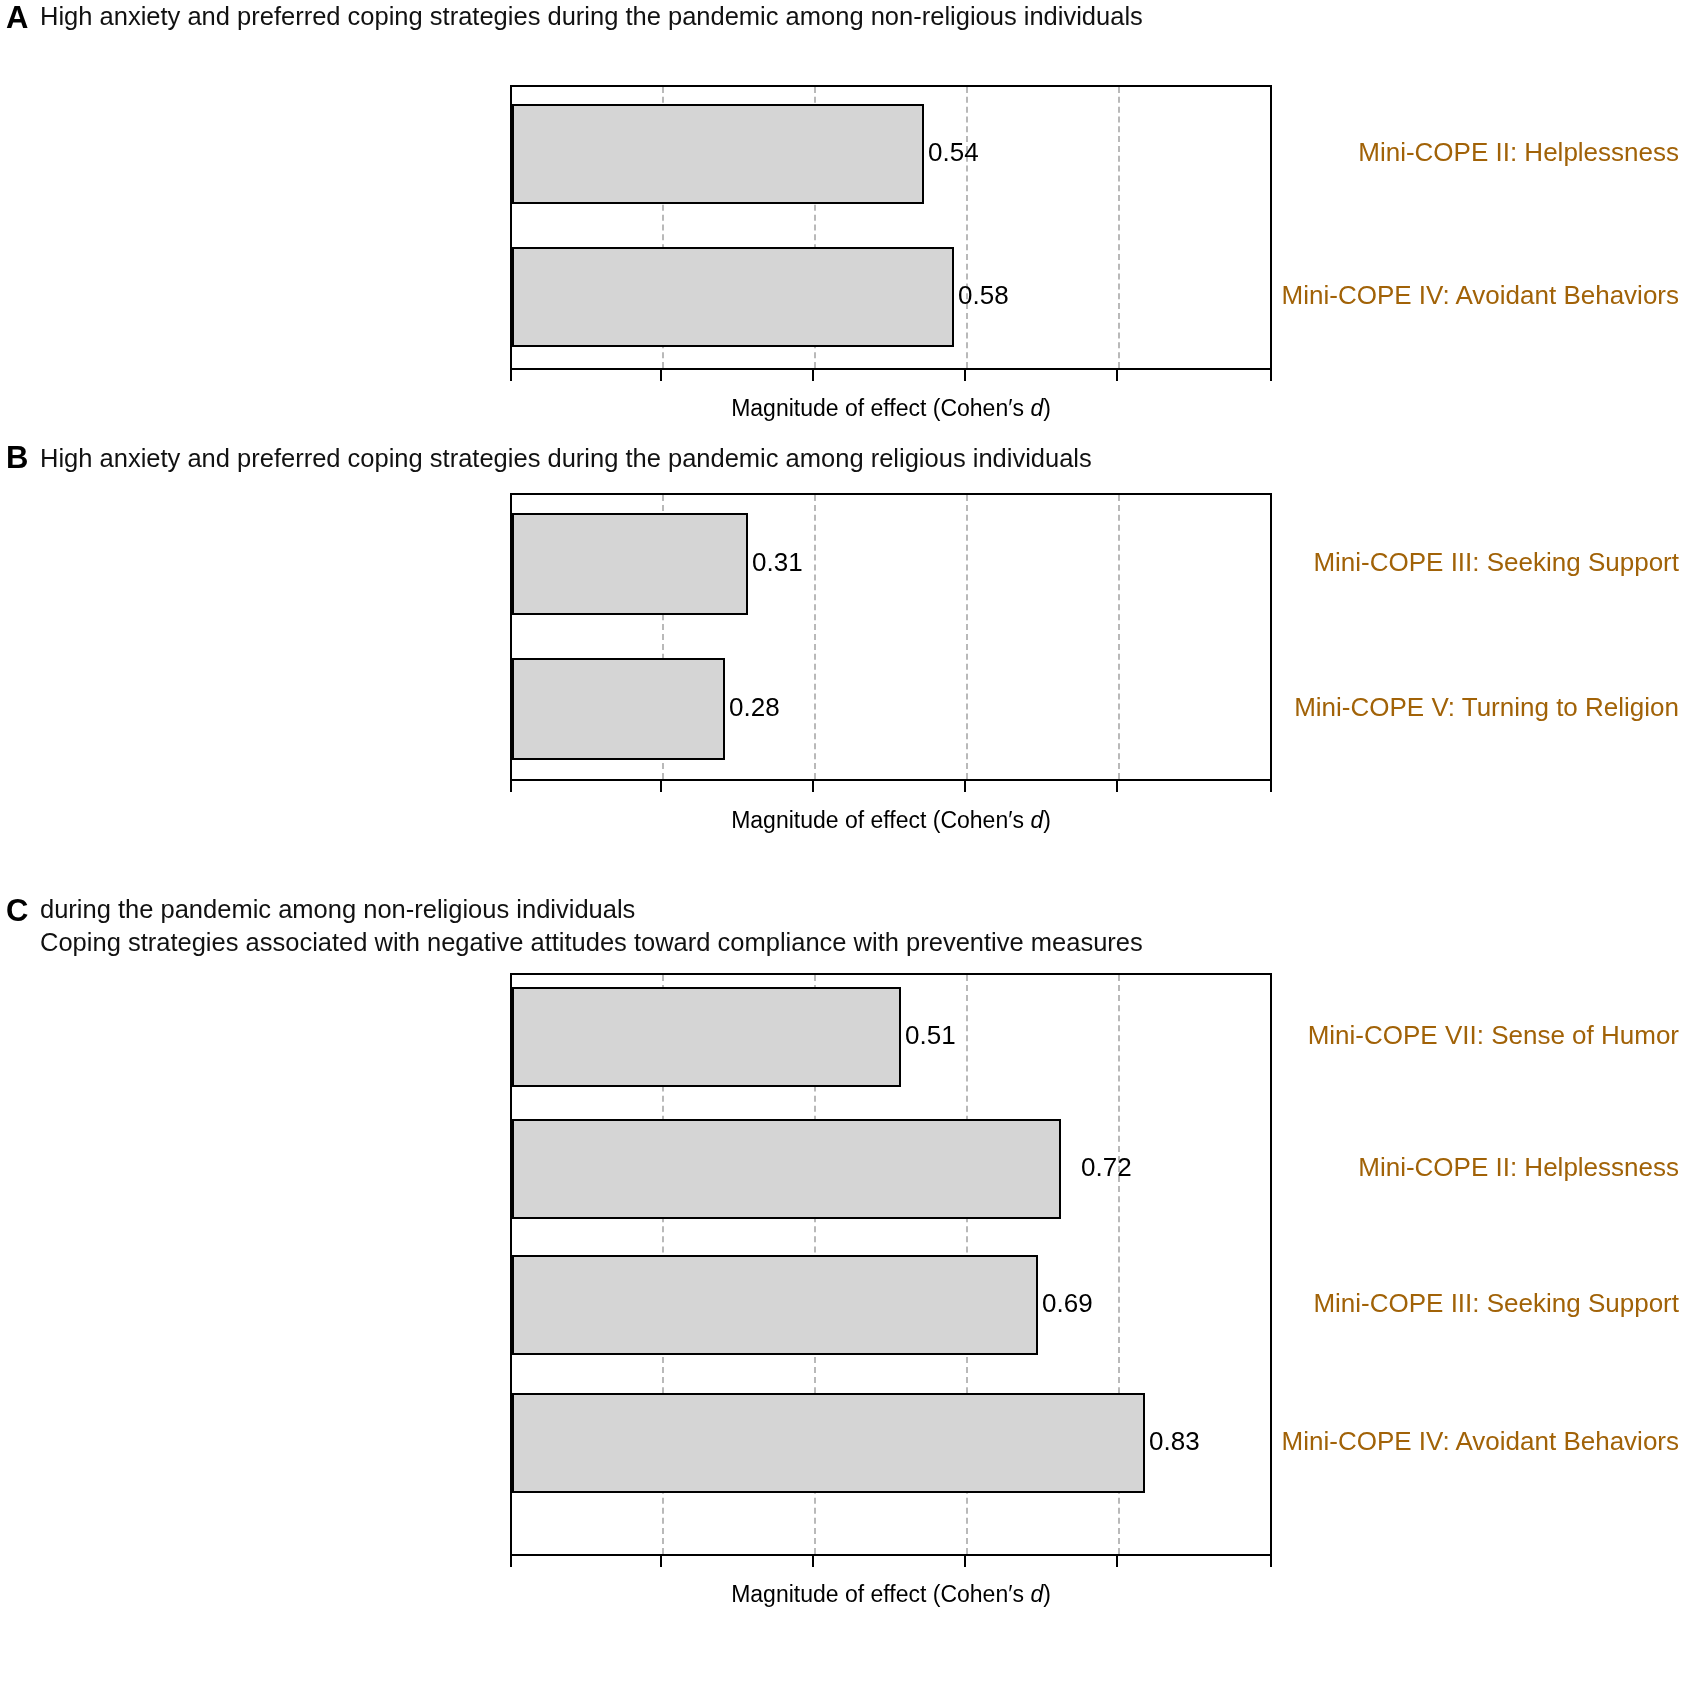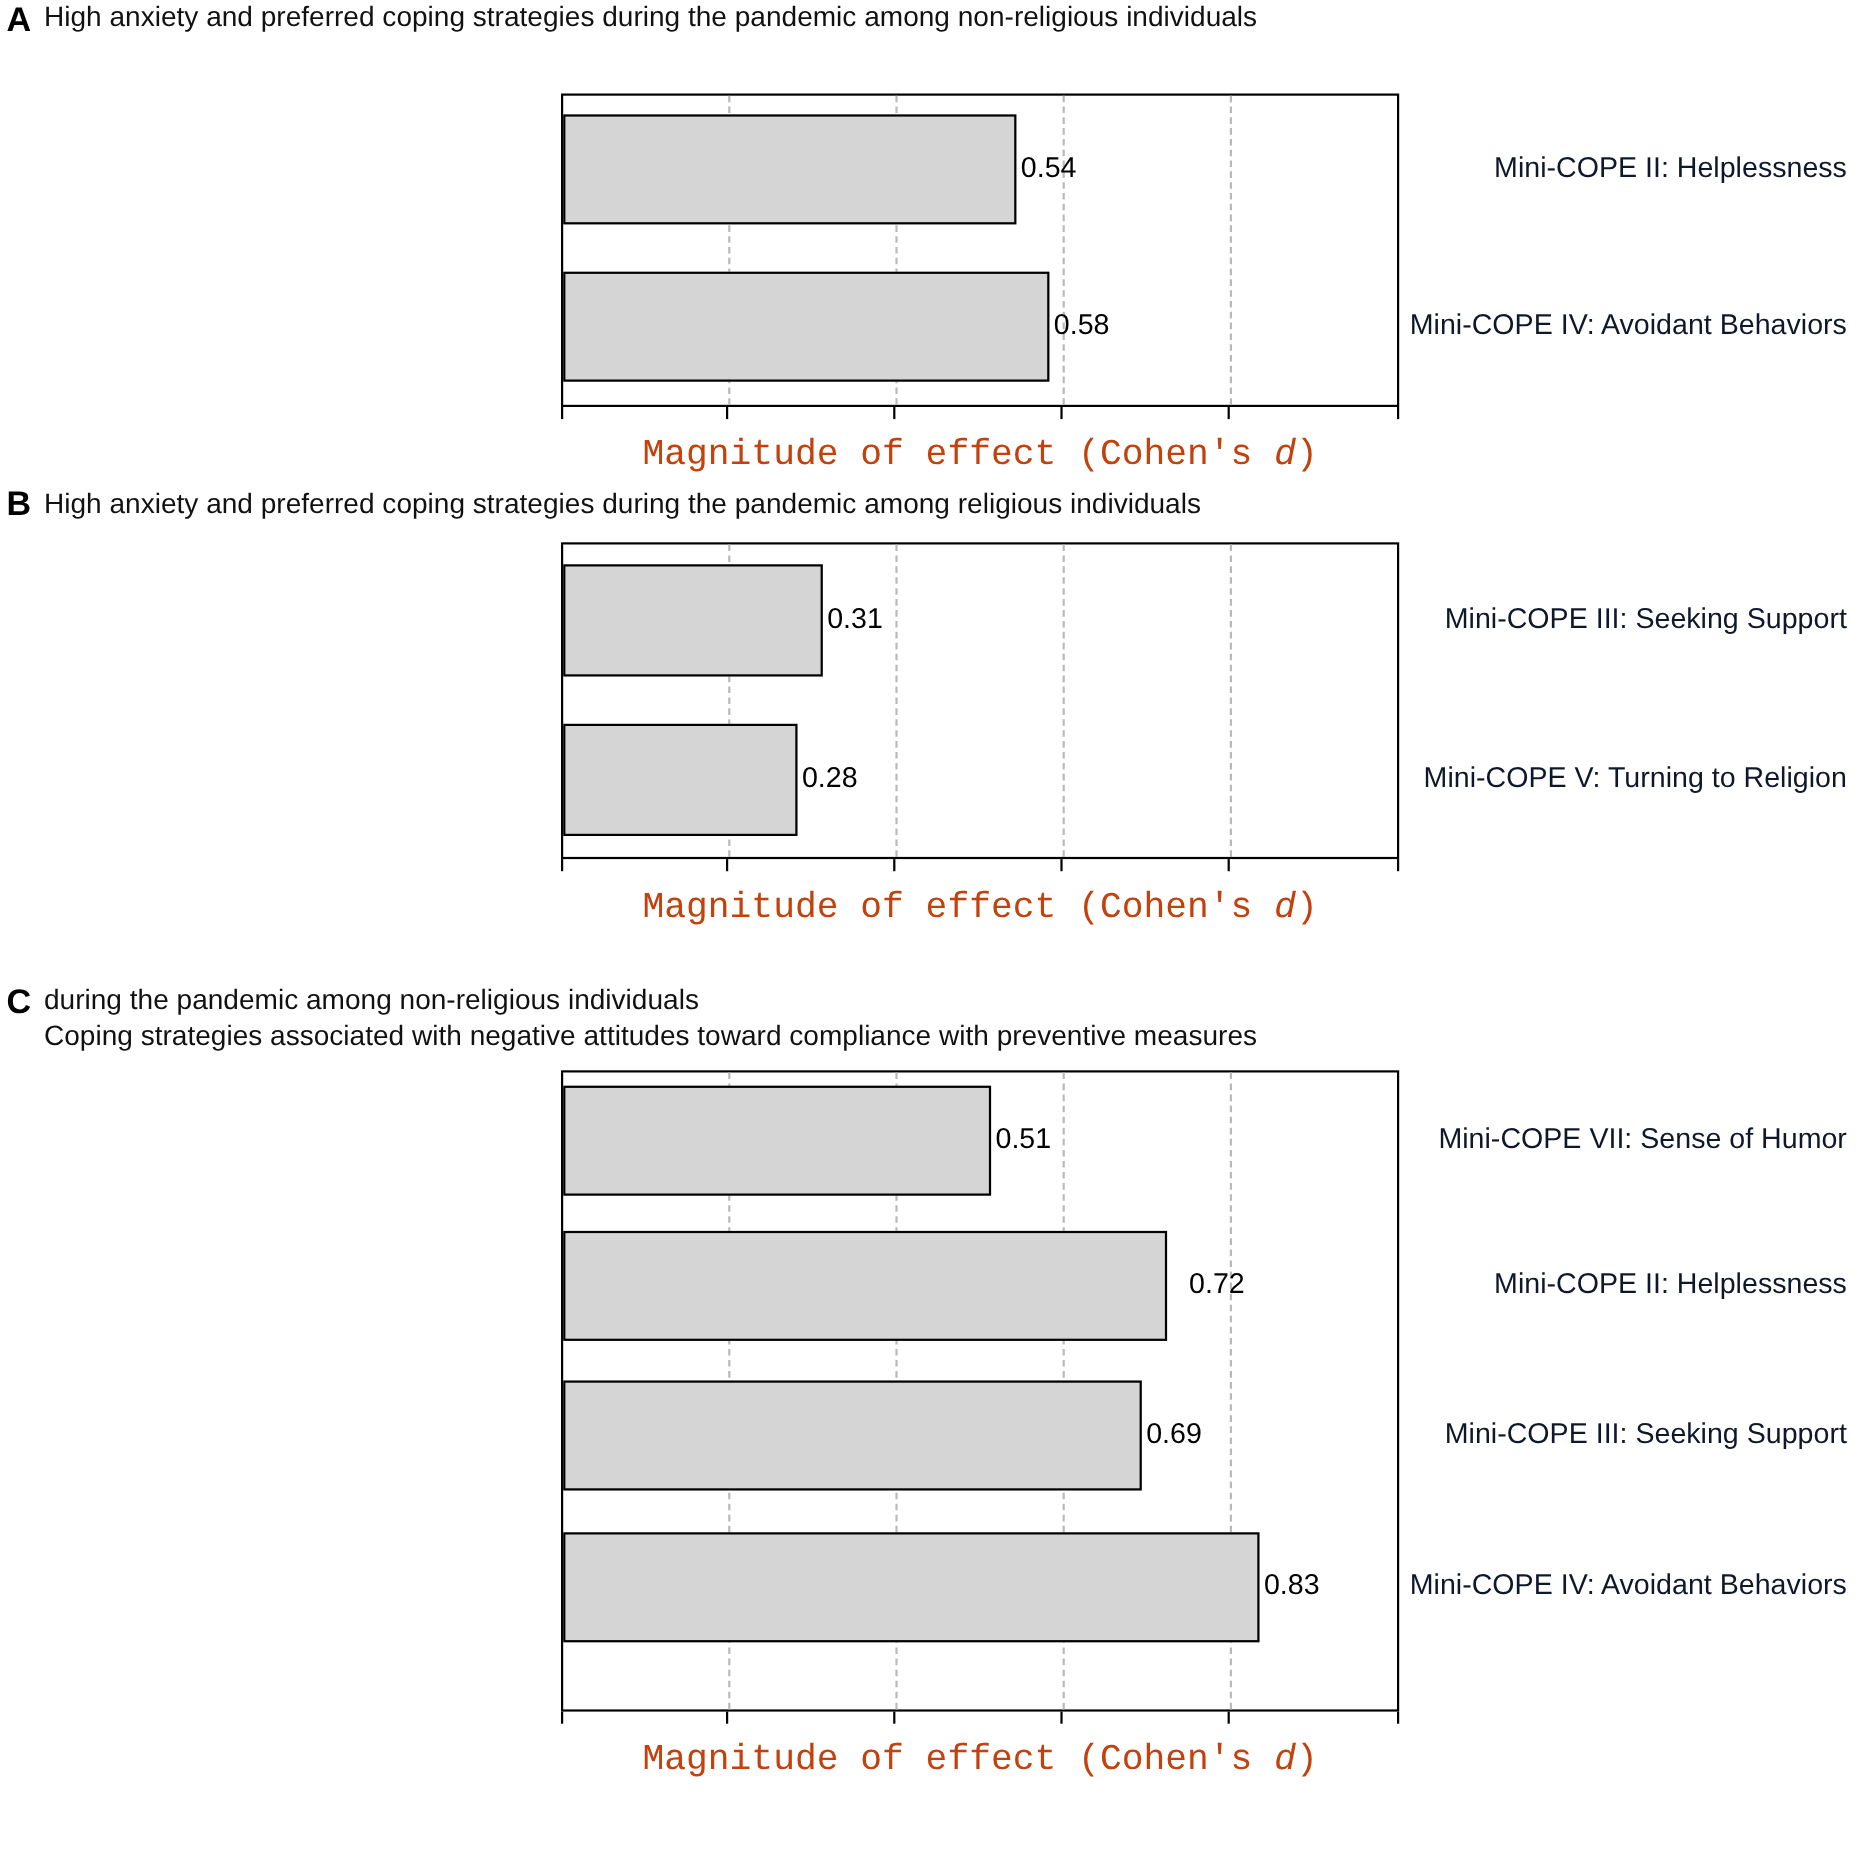--- a/index.html
+++ b/index.html
@@ -68,38 +68,38 @@
     transform: translateY(-50%);
     white-space: nowrap;
     background: transparent;
     padding-left: 6px;
   }
   .cat-label {
     position: absolute;
     right: 0;
     font-size: 26px;
     font-family: "Liberation Sans", sans-serif;
-    color: #0f172a;
+    color: #a16207;
     transform: translateY(-50%);
     white-space: nowrap;
     text-align: right;
     padding-right: 14px;
   }
   .tick {
     position: absolute;
     width: 0;
     border-left: 2px solid #000;
     height: 11px;
   }
   .axis-title {
     position: absolute;
     text-align: center;
-    font-size: 33px;
-    font-family: Liberation Mono, monospace;
-    color: #c2410c;
+    font-size: 23px;
+    font-family: Liberation Sans, sans-serif;
+    color: #000000;
     white-space: nowrap;
   }
   .axis-title i {
     font-style: italic;
   }
 </style>
 </head>
 <body>
 
 <div class="panel" style="height:400px;">

